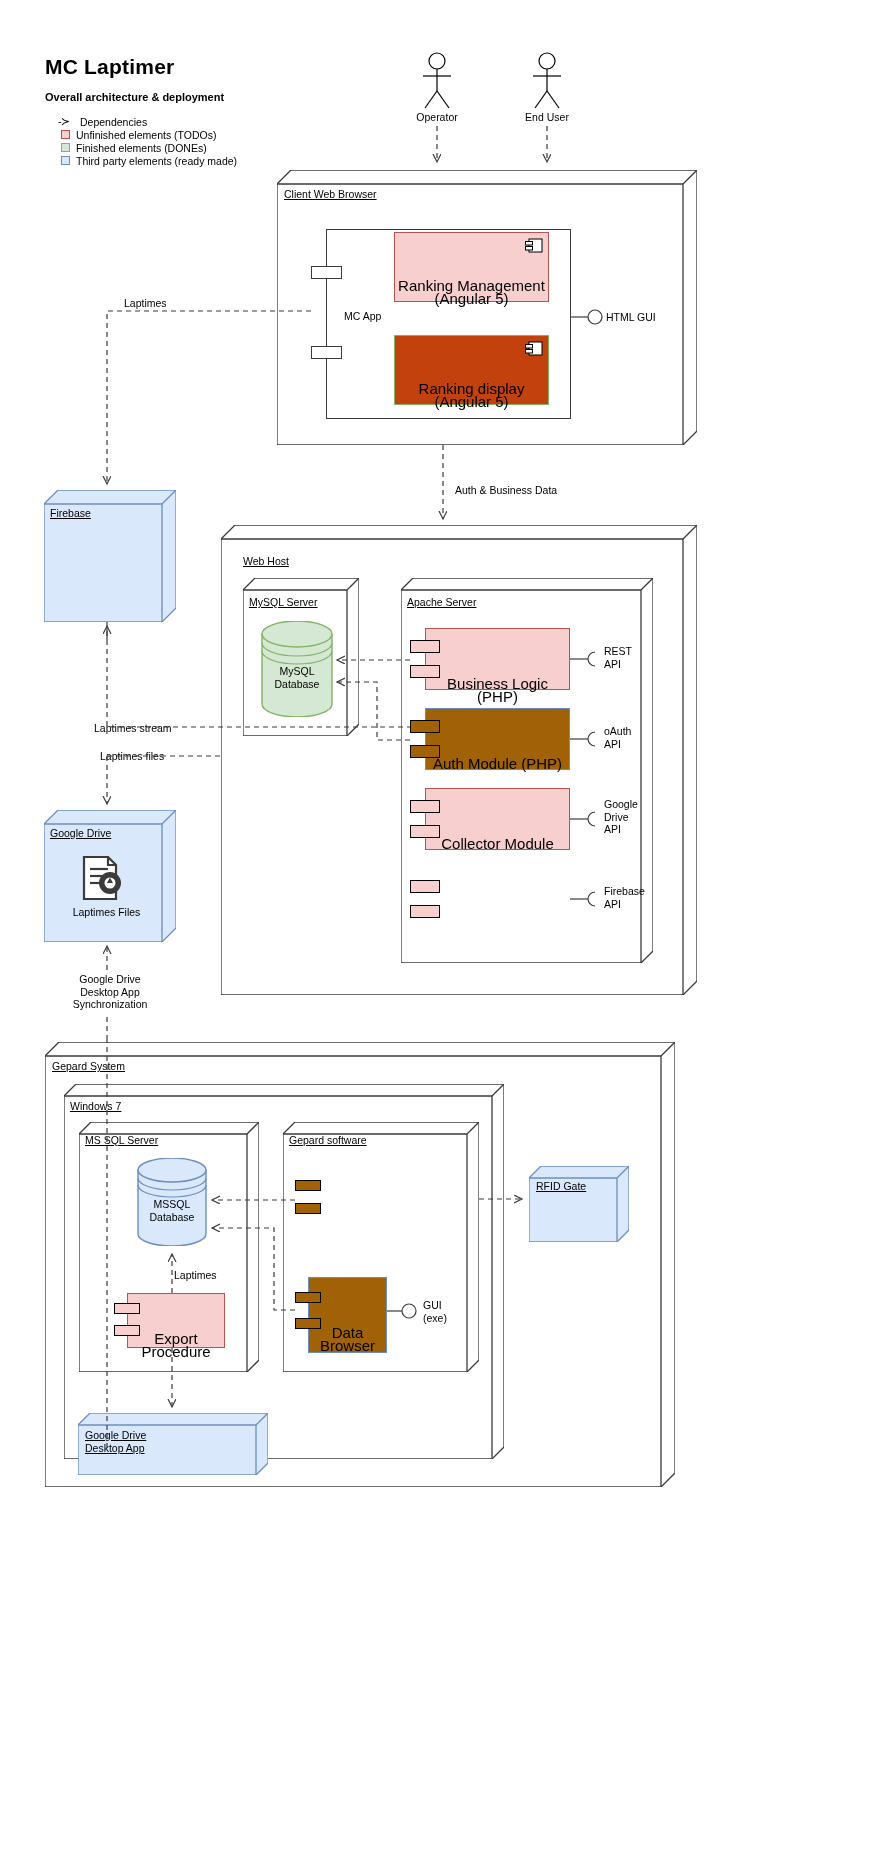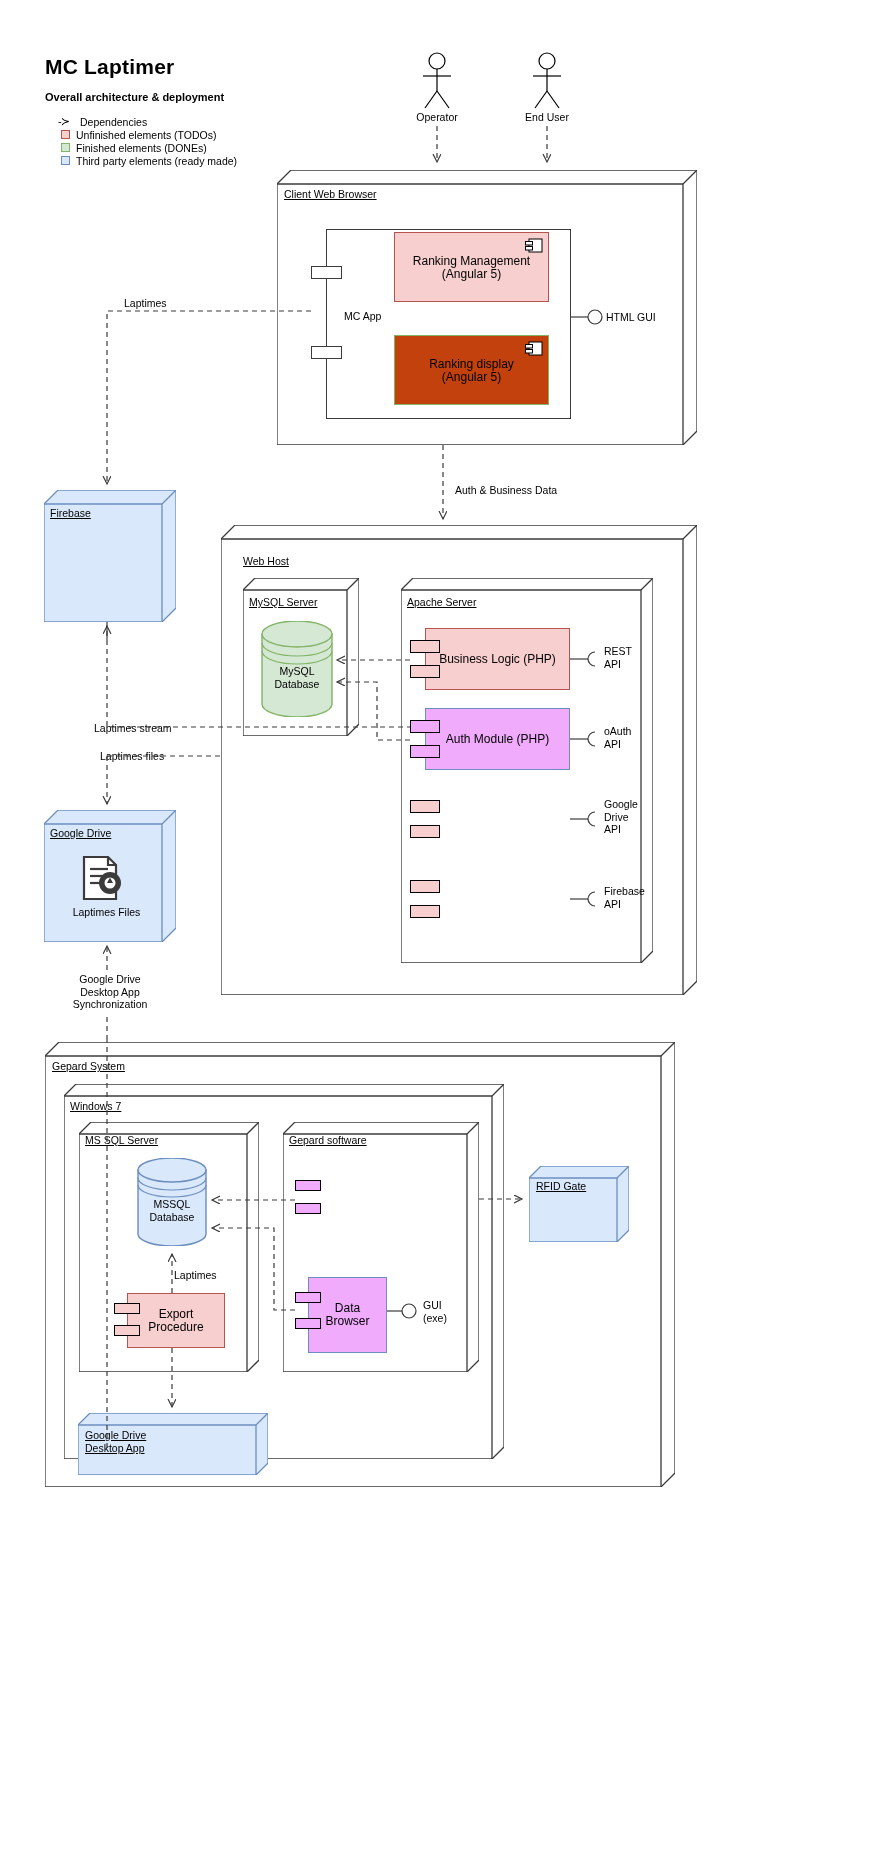--- a/index.html
+++ b/index.html
@@ -20,24 +20,24 @@
 
   
   .node{position:absolute;}
   .node-label{position:absolute;font-size:10.5px;text-decoration:underline;
               white-space:nowrap;}
 
   
   .box{position:absolute;box-sizing:border-box;border:1.3px solid;}
   .pink{background:#f8cfcf;border-color:#b85450;}
   .green{background:#c2410c;border-color:#82b366;}
-  .blue{background:#f0abfc;border-color:#6c8ebf;text-decoration:underline;}
+  .blue{background:#a16207;border-color:#6c8ebf;text-decoration:underline;}
   .plain{background:#fff;border-color:#3b3b3b;}
-  .boxtext{position:absolute;width:100%;text-align:center;font-size:12px;
-           line-height:13px;left:0;}
+  .boxtext{position:absolute;width:100%;text-align:center;font-size:15px;
+           line-height:13px;left:0;margin-top:24px;}
 
   
   .tab{position:absolute;box-sizing:border-box;border:1.3px solid;width:30px;height:13px;}
 
   
   .compicon{position:absolute;width:18px;height:16px;}
 
   
   .cyl{position:absolute;}
 
@@ -236,20 +236,23 @@
   <div class="box blue" style="left:425px;top:708px;width:145px;height:62px;">
     <div class="boxtext" style="top:24px;">Auth Module (PHP)</div>
   </div>
   <div class="tab blue" style="left:410px;top:720px;"></div>
   <div class="tab blue" style="left:410px;top:745px;"></div>
   <div class="abs iflabel" style="left:604px;top:725px;">
     <span>oAuth</span><br>
     <span>API</span>
   </div>
 
+  <div class="box pink" style="left:425px;top:788px;width:145px;height:62px;">
+    <div class="boxtext" style="top:24px;">Collector Module</div>
+  </div>
   <div class="tab pink" style="left:410px;top:800px;"></div>
   <div class="tab pink" style="left:410px;top:825px;"></div>
   <div class="abs iflabel" style="left:604px;top:798px;">
     <span>Google</span><br>
     <span>Drive</span><br>
     <span>API</span>
   </div>
 
   <div class="tab pink" style="left:410px;top:880px;"></div>
   <div class="tab pink" style="left:410px;top:905px;"></div>

